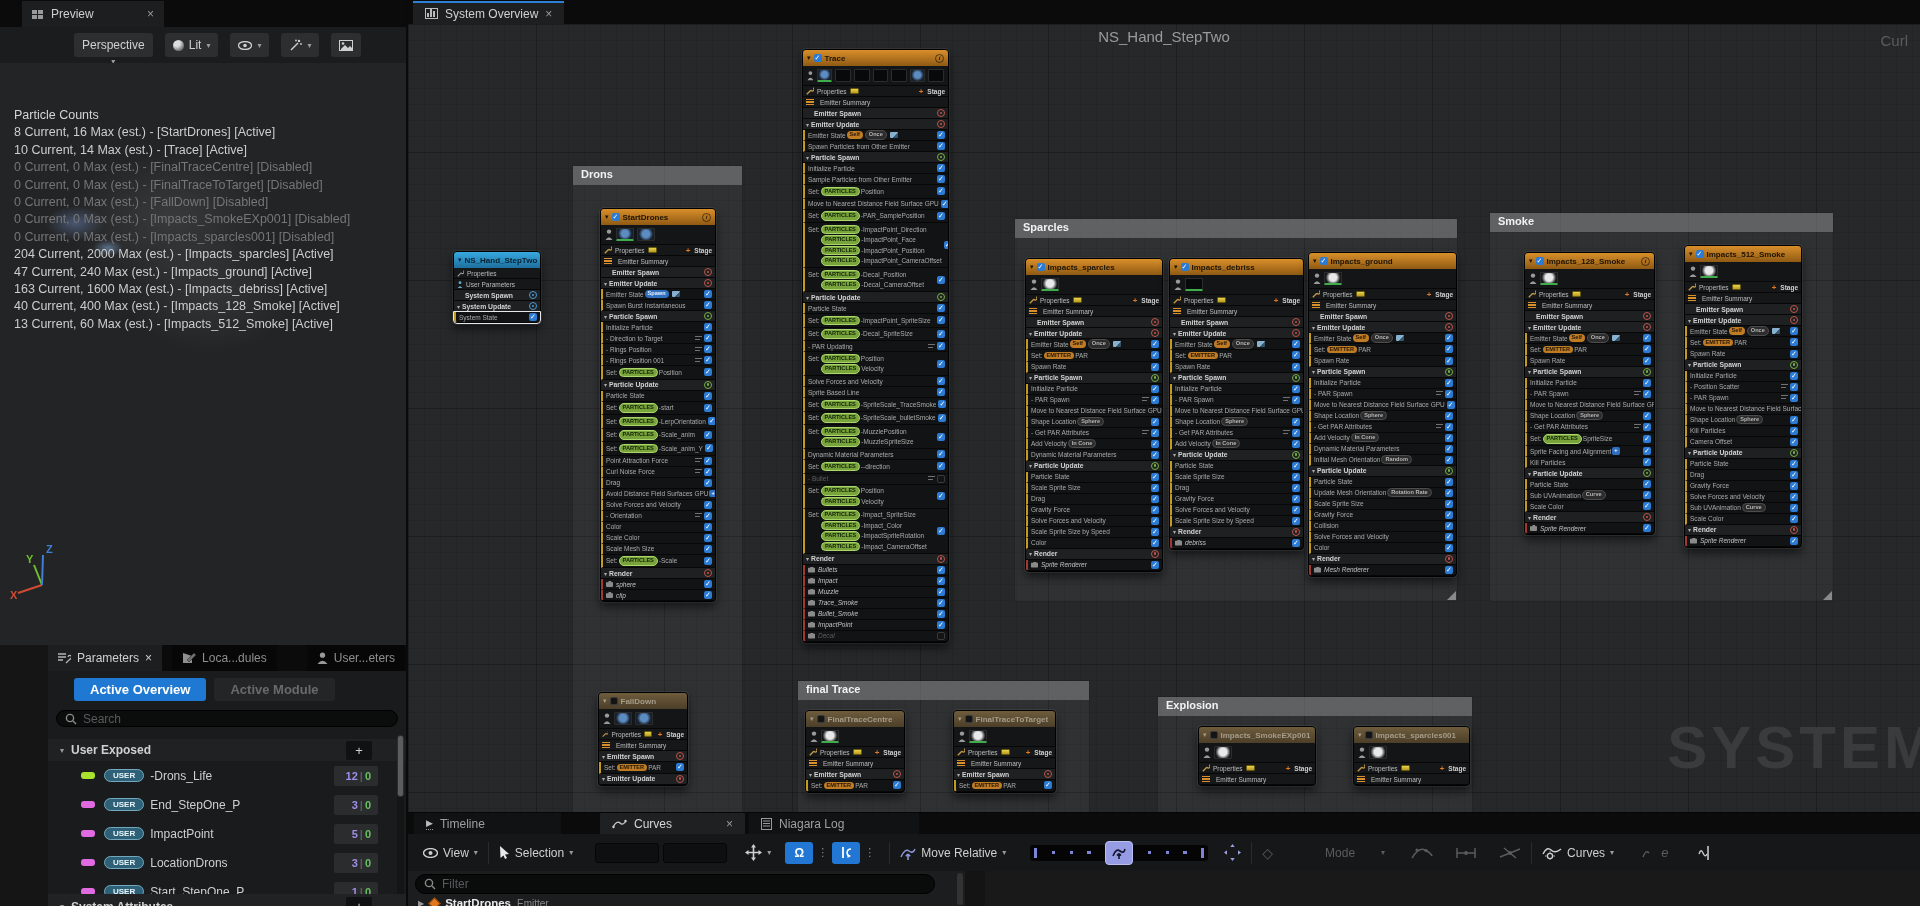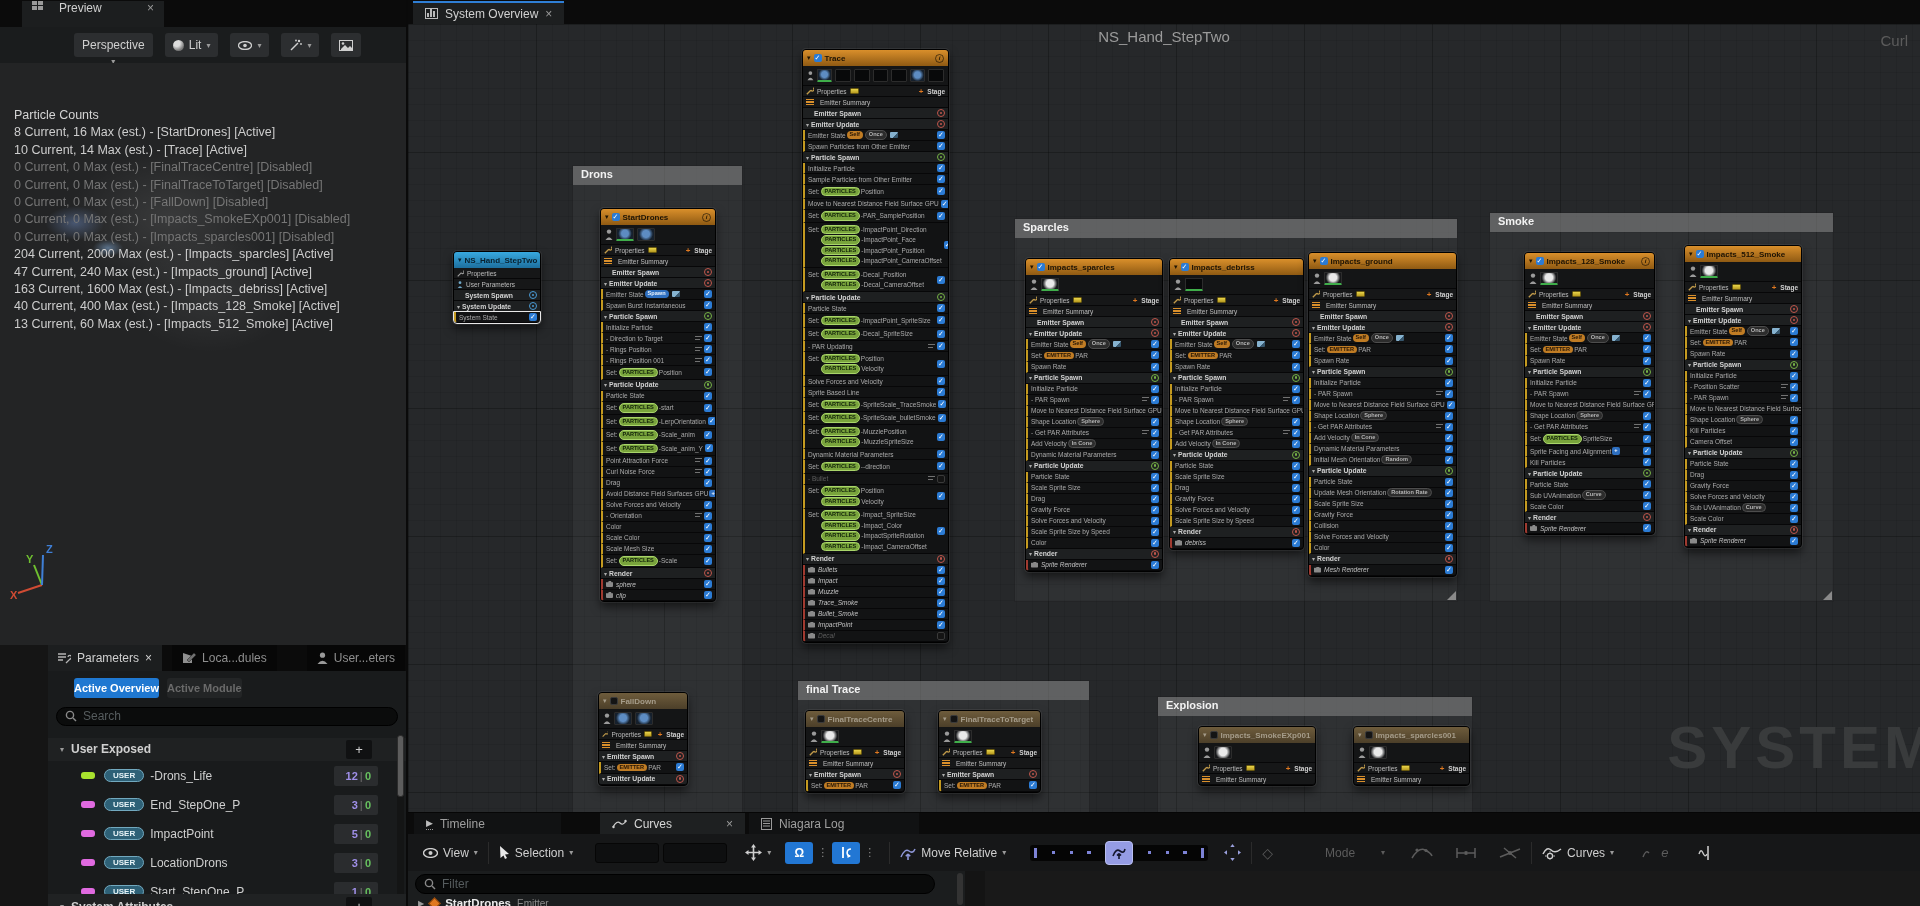--- a/index.html
+++ b/index.html
@@ -3,41 +3,41 @@
 <meta charset="utf-8">
 <style>
 * { margin:0; padding:0; box-sizing:border-box; }
 html,body { width:1920px; height:906px; overflow:hidden; background:#151515;
   font-family:"Liberation Sans","DejaVu Sans",sans-serif; color:#c8c8c8; }
 #root { position:relative; width:1920px; height:906px; display:flex; }
 
 
 .left-col { width:408px; height:906px; display:flex; flex-direction:column; border-right:2px solid #0a0a0a; }
 .tabbar { height:27px; background:#0b0b0b; display:flex; align-items:flex-end; flex:none; }
-.tab { height:26px; display:flex; align-items:flex-start; gap:16px; padding:0 10px; background:#070707; color:#8f8f8f; font-size:12px; }
+.tab { height:26px; display:flex; align-items:center; gap:8px; padding:0 10px; background:#070707; color:#8f8f8f; font-size:12px; }
 .tab.active { background:#1c1e1f; color:#cfcfcf; position:relative; }
 .tab .close { color:#9a9a9a; font-size:12px; margin-left:10px; }
 .gridicon { display:grid; grid-template-columns:5px 5px; grid-gap:1px; }
 .gridicon i { width:5px; height:4px; background:#9a9a9a; }
 .vp-toolbar { height:36px; background:#1a1c1d; display:flex; align-items:center; flex:none; }
 .vbtn { height:24px; background:#2c2e30; border-radius:3px; display:flex; align-items:center; gap:5px; padding:0 8px; font-size:12px; color:#d0d0d0; }
 .chev { font-size:8px; color:#9a9a9a; }
 .viewport { flex:1; background:#232425; position:relative; overflow:hidden; }
 .blob { position:absolute; border-radius:50%; pointer-events:none; }
 .counts { position:absolute; left:14px; top:44px; font-size:12.5px; line-height:17.4px; white-space:nowrap; }
 .counts .title { color:#d5d5d5; }
 .cline.on { color:#cdcdcd; } .cline.off { color:#767676; }
 .gizmo { position:absolute; left:8px; bottom:40px; }
 
 
 .params { height:261px; background:#191b1c; flex:none; display:flex; flex-direction:column; overflow:hidden; position:relative;margin-left:48px; }
 .ptab { height:26px; display:flex; align-items:center; gap:6px; padding:0 10px; font-size:12px; color:#8f8f8f; background:#070707; }
 .ptab.active { background:#1c1e1f; color:#d0d0d0; }
 .modes { display:flex; gap:8px; padding:7px 8px 5px 26px; }
-.mbtn { font-size:11px; font-weight:bold; padding:4px 0; border-radius:3px; }
+.mbtn { font-size:13px; font-weight:bold; padding:4px 16px; border-radius:3px; }
 .mbtn.sel { background:#1f78d1; color:#fff; }
 .mbtn.dim { background:#232526; color:#6a6a6a; }
 .searchbox { margin:4px 8px; height:20px; background:#0b0c0c; border:1px solid #000; border-radius:10px; display:flex; align-items:center; gap:6px; padding:0 8px; }
 .searchbox .ph { color:#565c5e; font-size:12px; }
 .sechead { height:25px; display:flex; align-items:center; gap:7px; padding:0 10px 0 12px; margin-top:8px; }
 .sechead .lbl { font-size:12px; font-weight:bold; color:#d0d0d0; }
 .plus-btn { margin-left:auto; margin-right:24px; width:26px; height:19px; background:#101112; border-radius:2px; color:#cfcfcf; font-size:13px; display:flex; align-items:center; justify-content:center; }
 .pitem { height:29px; display:flex; align-items:center; }
 .ppill { width:14px; height:7px; border-radius:3px; margin-left:33px; }
 .ubadge { margin-left:9px; font-size:8px; font-weight:bold; color:#e8f4f8; background:#2e6177; border:1px solid #72a9bf; border-radius:8px; padding:1px 8px; }
@@ -1994,21 +1994,21 @@
               <div style="display: flex; align-items: center;">
                 <span>Set: </span>
                 <span class="pill o">EMITTER</span>
                 <span> PAR</span>
               </div>
             </div>
             <span class="sp"></span>
             <div class="cb mcb on"></div>
           </div>
         </div>
-        <div class="node" style="left: 530px; top: 686px; width: 103px;">
+        <div class="node" style="left: 545px; top: 686px; width: 103px;">
           <div class="nhead od">
             <span class="hchev">▾</span>
             <div class="cb off"></div>
             <span>FinalTraceToTarget</span>
           </div>
           <div class="row thumbs">
             <svg width="8" height="11" viewBox="0 0 8 11">
               <circle cx="4" cy="2.6" r="2.2" fill="#9a9a9a"></circle>
               <path d="M0.5 11 Q4 5.5 7.5 11 Z" fill="#9a9a9a"></path>
             </svg>

